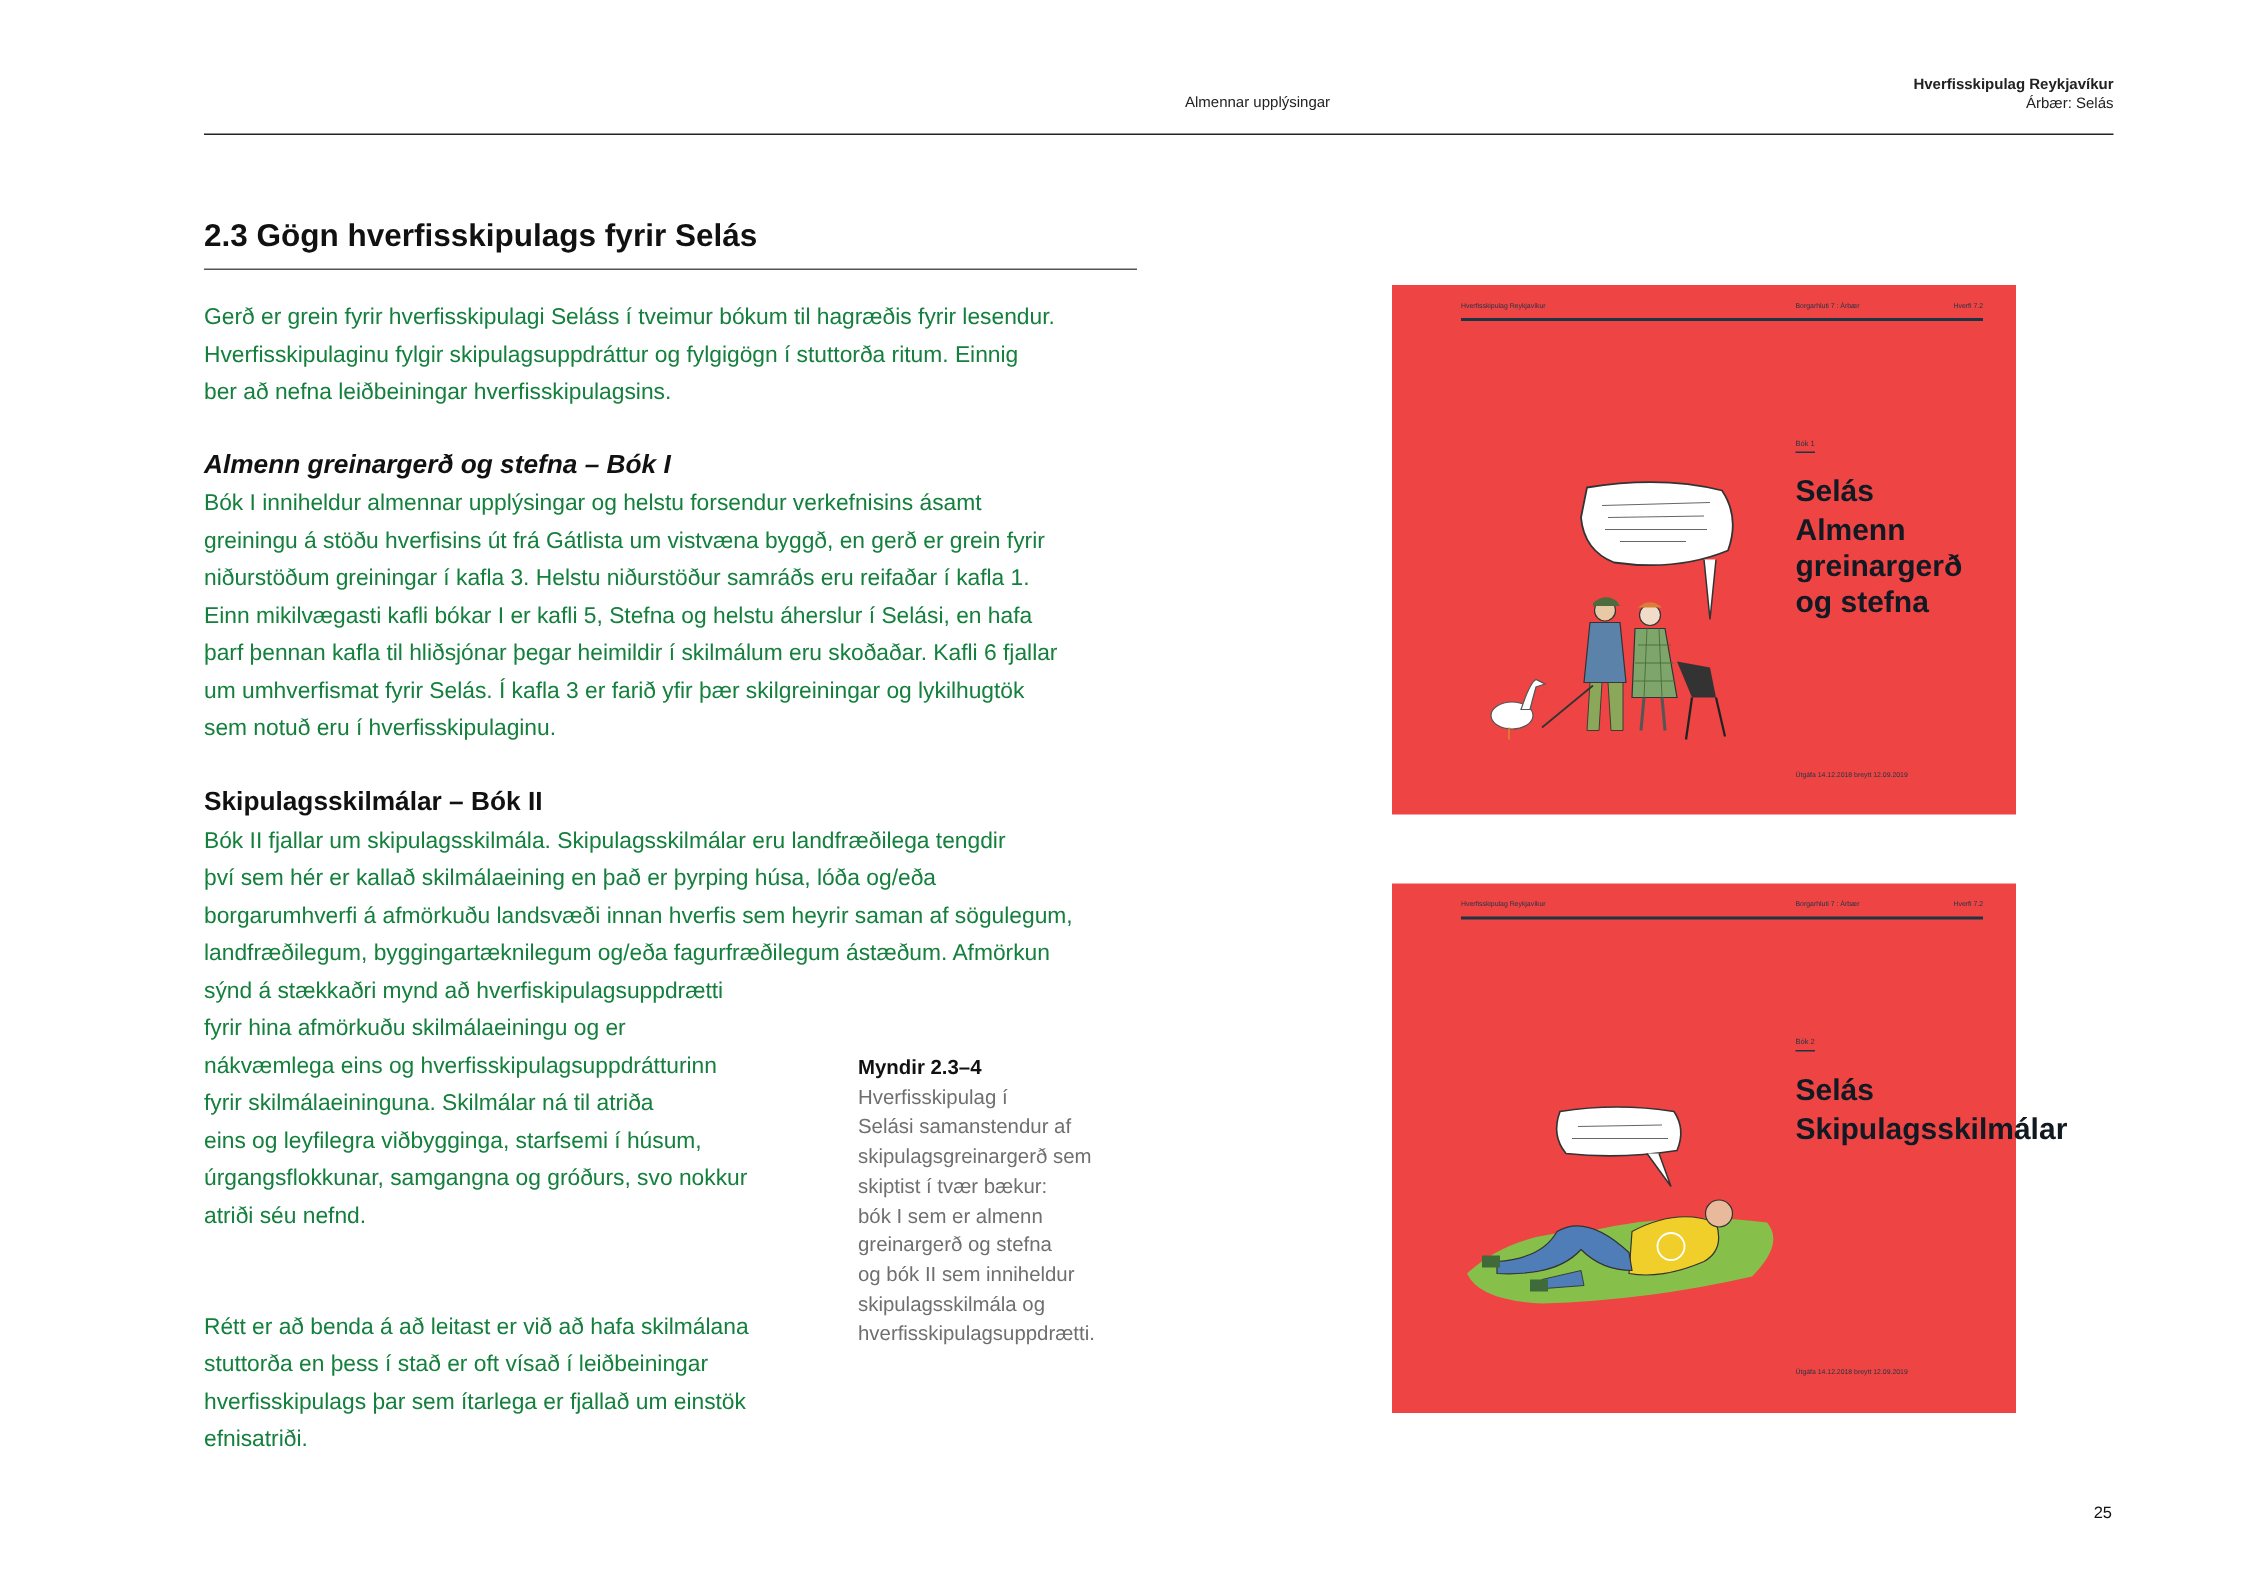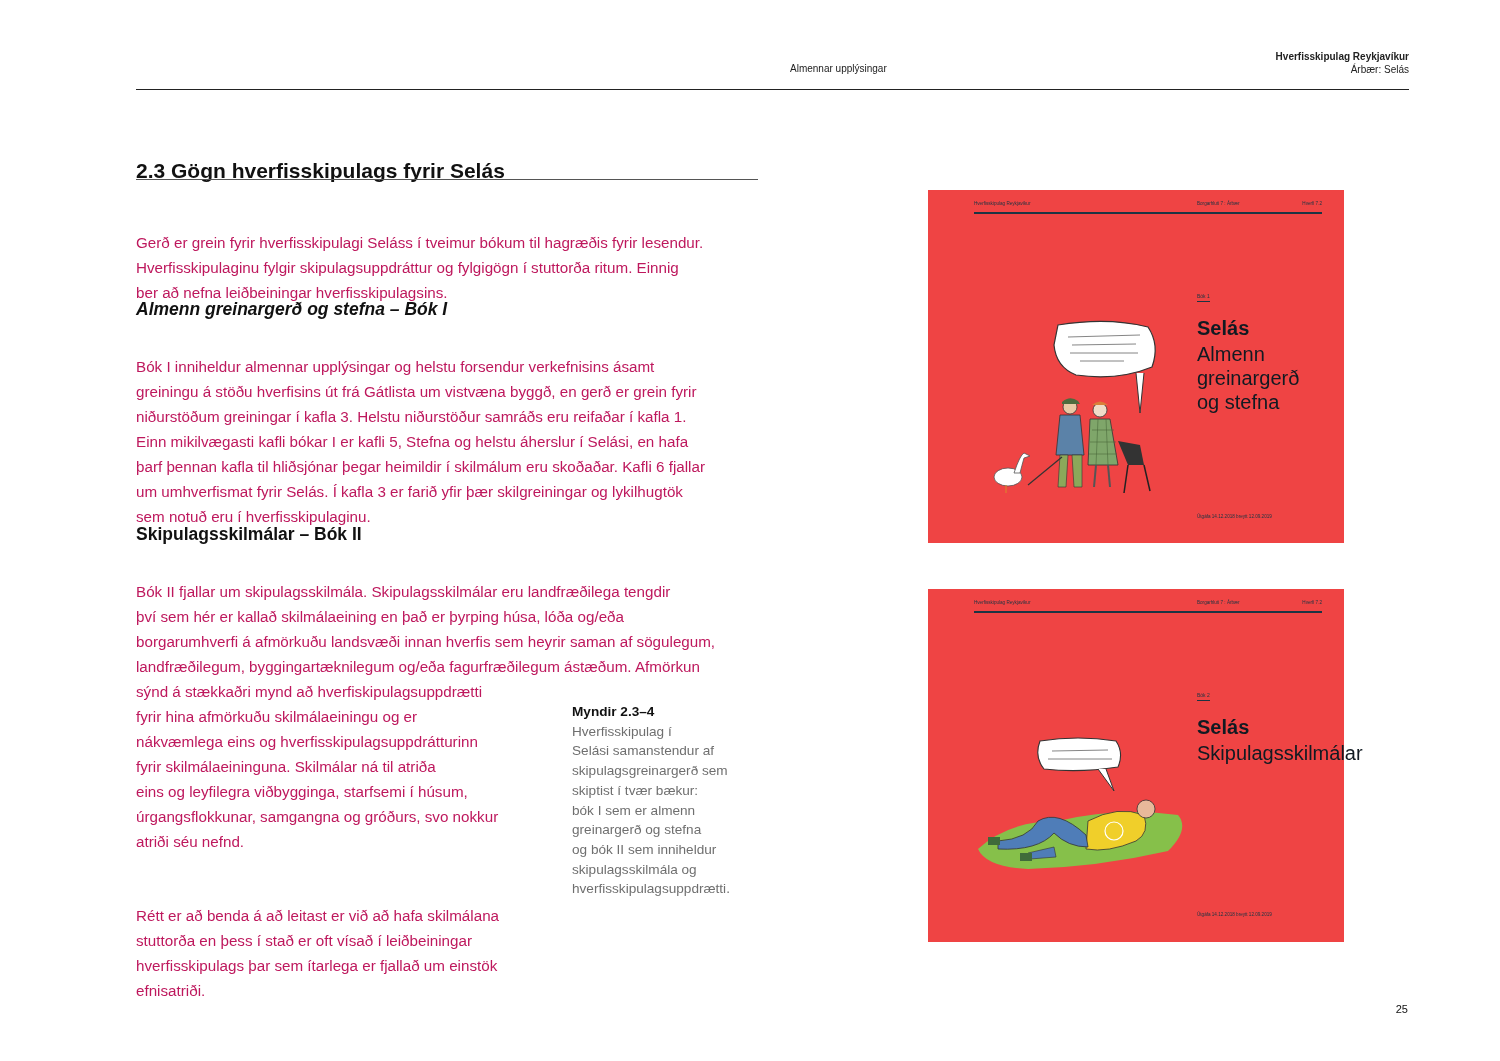--- a/index.html
+++ b/index.html
@@ -8,36 +8,36 @@
     font-family: "Liberation Sans", sans-serif; color: #1a1a1a;
   }
   .abs { position: absolute; }
   
   .rh-center { left: 790px; top: 63px; font-size: 10px; color: #222; }
   .rh-right { right: 91px; top: 50px; text-align: right; font-size: 10px; line-height: 13px; color: #222; }
   .rh-right b { font-weight: bold; }
   .rh-rule { left: 136px; top: 89px; width: 1273px; height: 1px; background: #222; }
 
   
-  .h1 { left: 136px; top: 146px; font-size: 21px; font-weight: bold; color: #111; margin-top: 13px; }
+  .h1 { left: 136px; top: 146px; font-size: 21px; font-weight: bold; color: #111; }
   .h1-rule { left: 136px; top: 179px; width: 622px; height: 1px; background: #555; }
-  .p { left: 136px; font-size: 15.2px; line-height: 25px; color: #be185d; margin-top: 31px; }
+  .p { left: 136px; font-size: 15.2px; line-height: 25px; color: #15803d; }
   .h2 { left: 136px; font-size: 17.5px; font-weight: bold; color: #111; }
 
   .caption { left: 572px; top: 702px; width: 195px; font-size: 13.6px; line-height: 19.7px; color: #6f6f6f; }
   .caption .cap-title { color: #111; font-weight: bold; }
 
   
   .cover { left: 928px; width: 416px; height: 353px; background: #ef4444; }
   .cv-top { position: absolute; top: 11px; font-size: 4.6px; color: #1c3443; }
   .cv-rule { position: absolute; left: 46px; right: 22px; top: 22px; height: 1.5px; background: #1c3443; }
   .cv-book { position: absolute; left: 269px; font-size: 5px; color: #1c3443; }
   .cv-book-rule { position: absolute; left: 269px; width: 13px; height: 1px; background: #1c3443; }
   .cv-title { position: absolute; left: 269px; font-size: 20px; font-weight: bold; color: #111a22; }
-  .cv-sub { position: absolute; left: 269px; font-size: 20px; line-height: 24px; color: #111a22; }
+  .cv-sub { position: absolute; left: 269px; font-size: 20px; line-height: 24px; color: #111a22; font-weight: bold; }
   .cv-foot { position: absolute; left: 269px; font-size: 4.6px; color: #1c3443; }
   .illus { position: absolute; }
 
   .page-num { right: 92px; top: 1003px; font-size: 11px; color: #111; }
 </style>
 </head>
 <body>
 
 <div class="abs rh-center">Almennar upplýsingar</div>
 <div class="abs rh-right">

